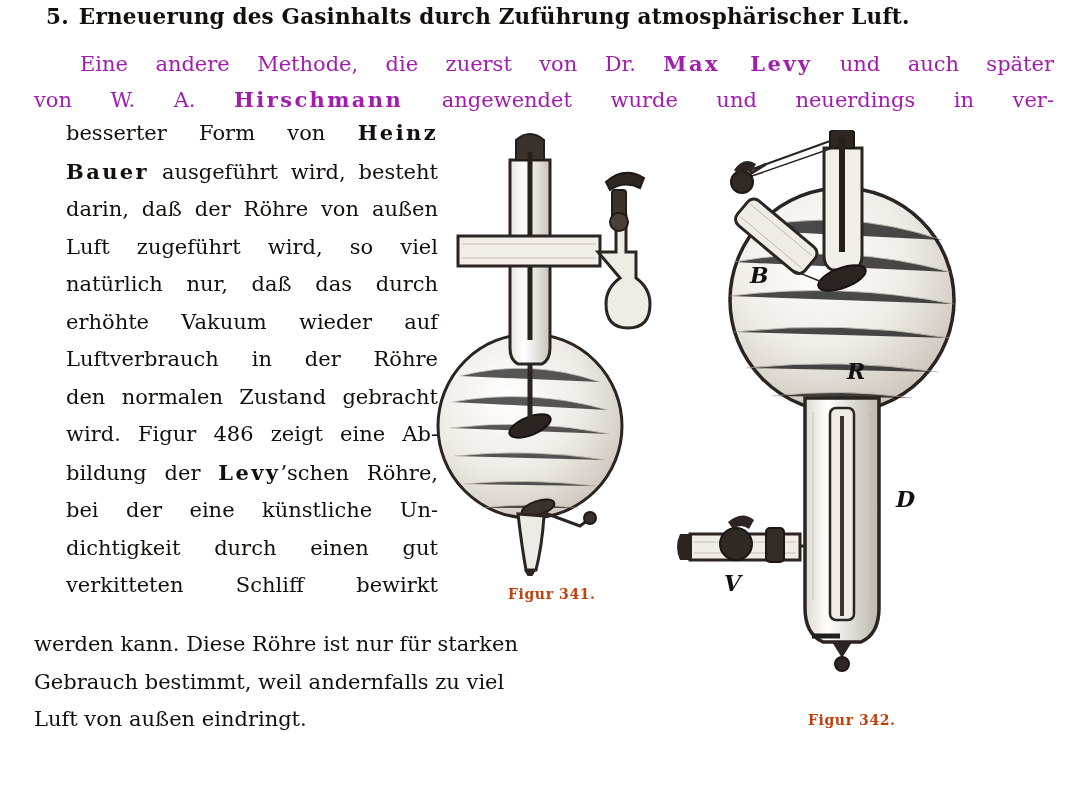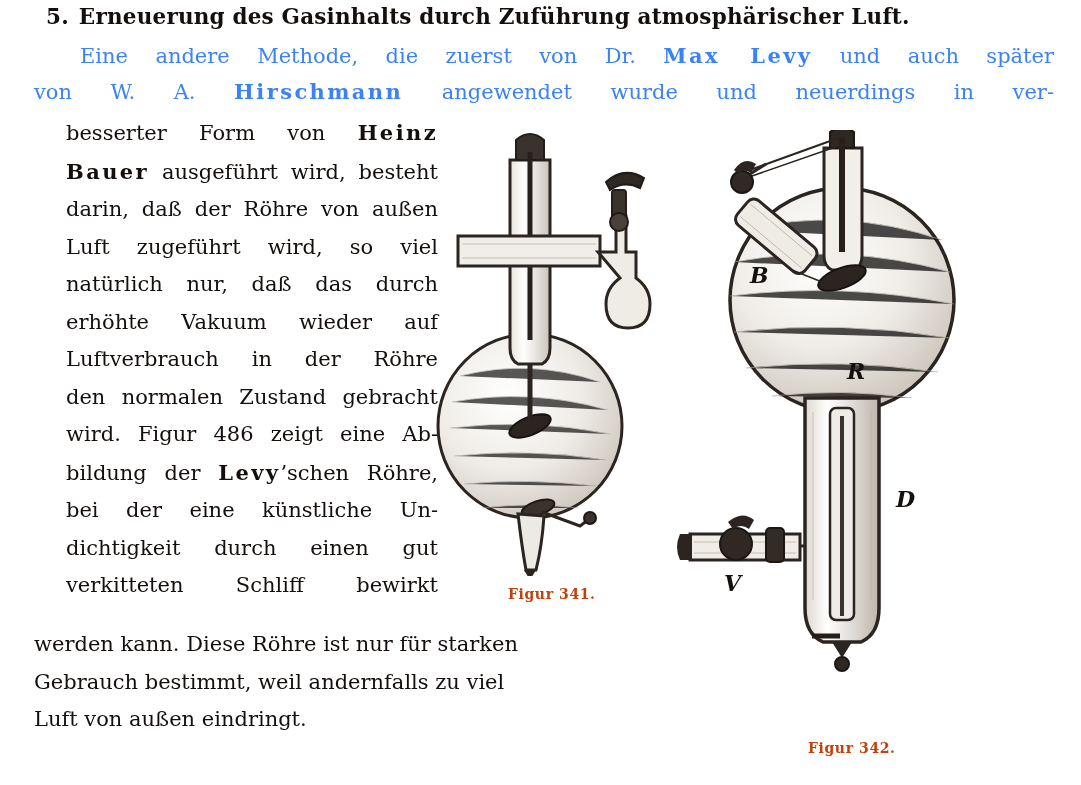--- a/index.html
+++ b/index.html
@@ -31,27 +31,27 @@
     font-weight: 700;
     letter-spacing: 0.2px;
     white-space: nowrap;
     color: #140f0c;
   }
   .heading .num { margin-right: 10px; }
 
   .para-top {
     position: absolute;
     left: 34px;
-    top: 38px;
+    top: 46px;
     width: 1020px;
     font-size: 21px;
     line-height: 36px;
     text-align: justify;
     text-align-last: justify;
-    color: #3b82f6;
+    color: #a21caf;
   }
   .para-top .line { display: block; white-space: nowrap; }
   .para-top .indent { display: inline-block; width: 46px; }
   .sp { letter-spacing: 2.4px; font-weight: 600; }
 
   .col-left {
     position: absolute;
     left: 34px;
     top: 114px;
     width: 404px;
@@ -82,21 +82,21 @@
 
   
   .caption {
     position: absolute;
     font-size: 14px;
     font-weight: 700;
     letter-spacing: 0.6px;
     color: #c2410c;
   }
   #caption-341 { left: 508px; top: 586px; }
-  #caption-342 { left: 808px; top: 712px; margin-top: 28px; }
+  #caption-342 { left: 808px; top: 712px; }
 
   
   .figure { position: absolute; }
   #figure-341 { left: 430px; top: 126px; width: 230px; height: 450px; }
   #figure-342 { left: 672px; top: 130px; width: 330px; height: 572px; }
 
   .fig-label {
     position: absolute;
     font-family: "DejaVu Serif", serif;
     font-style: italic;

